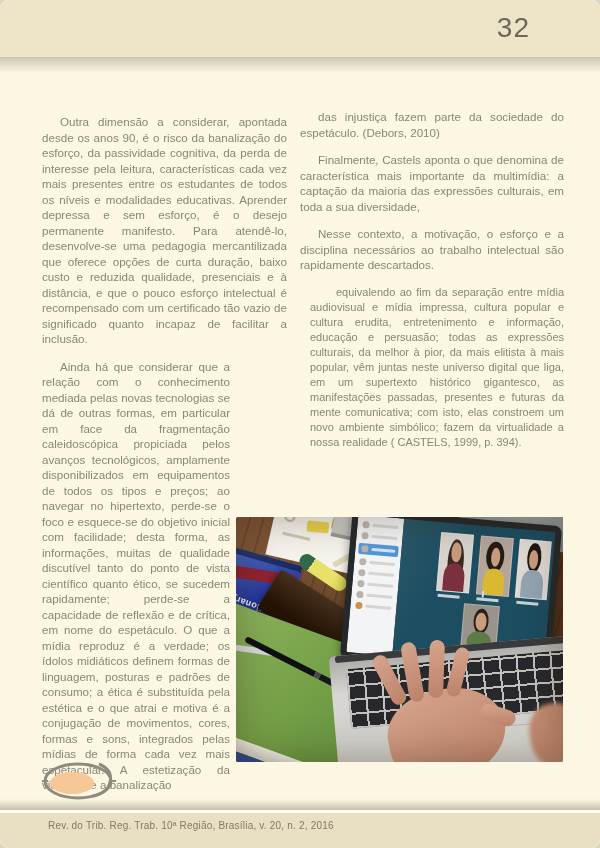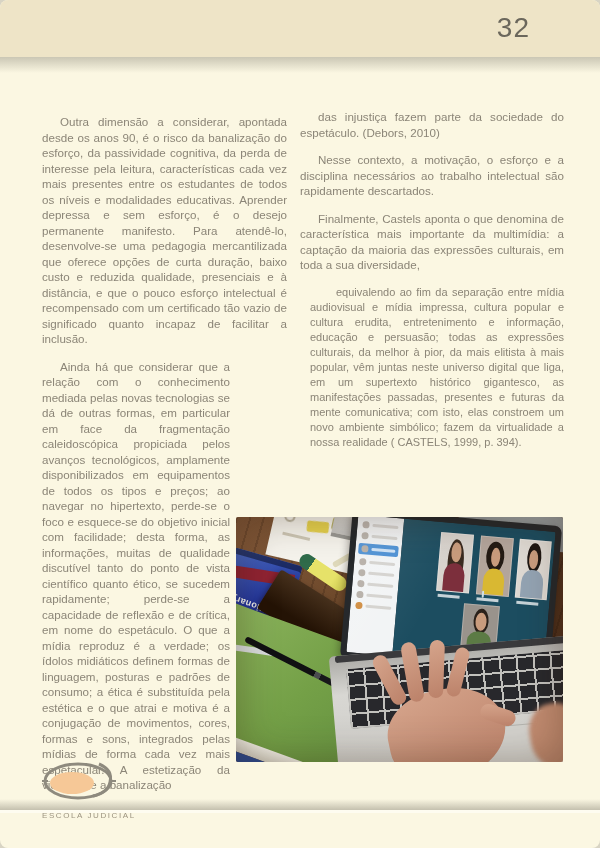--- a/index.html
+++ b/index.html
@@ -150,22 +150,22 @@
   <div class="top-shadow"></div>
 
   <div class="col col-left">
     <p class="para">Outra dimensão a considerar, apontada desde os anos 90, é o risco da banalização do esforço, da passividade cognitiva, da perda de interesse pela leitura, características cada vez mais presentes entre os estudantes de todos os níveis e modalidades educativas. Aprender depressa e sem esforço, é o desejo permanente manifesto. Para atendê-lo, desenvolve-se uma pedagogia mercantilizada que oferece opções de curta duração, baixo custo e reduzida qualidade, presenciais e à distância, e que o pouco esforço intelectual é recompensado com um certificado tão vazio de significado quanto incapaz de facilitar a inclusão.</p>
     <span class="img-spacer"></span>
     <p class="para">Ainda há que considerar que a relação com o conhecimento mediada pelas novas tecnologias se dá de outras formas, em particular em face da fragmentação caleidoscópica propiciada pelos avanços tecnológicos, amplamente disponibilizados em equipamentos de todos os tipos e preços; ao navegar no hipertexto, perde-se o foco e esquece-se do objetivo inicial com facilidade; desta forma, as informações, muitas de qualidade discutível tanto do ponto de vista científico quanto ético, se sucedem rapidamente; perde-se a capacidade de reflexão e de crítica, em nome do espetáculo. O que a mídia reproduz é a verdade; os ídolos midiáticos definem formas de linguagem, posturas e padrões de consumo; a ética é substituída pela estética e o que atrai e motiva é a conjugação de movimentos, cores, formas e sons, integrados pelas mídias de forma cada vez mais espetacular. A estetização da violência e a banalização</p>
   </div>
 
   <div class="col col-right">
     <p class="para">das injustiça fazem parte da sociedade do espetáculo. (Debors, 2010)</p>
+    <p class="para">Finalmente, Castels aponta o que denomina de característica mais importante da multimídia: a captação da maioria das expressões culturais, em toda a sua diversidade,</p>
     <p class="para">Nesse contexto, a motivação, o esforço e a disciplina necessários ao trabalho intelectual são rapidamente descartados.</p>
-    <p class="para">Finalmente, Castels aponta o que denomina de característica mais importante da multimídia: a captação da maioria das expressões culturais, em toda a sua diversidade,</p>
     <p class="quote">equivalendo ao fim da separação entre mídia audiovisual e mídia impressa, cultura popular e cultura erudita, entretenimento e informação, educação e persuasão; todas as expressões culturais, da melhor à pior, da mais elitista à mais popular, vêm juntas neste universo digital que liga, em um supertexto histórico gigantesco, as manifestações passadas, presentes e futuras da mente comunicativa; com isto, elas constroem um novo ambiente simbólico; fazem da virtualidade a nossa realidade ( CASTELS, 1999, p. 394).</p>
   </div>
 
   <figure class="photo">
     <div class="wood"></div>
 
     <div class="paper-sketch">
       <span class="pmark1"></span>
       <span class="pmark2"></span>
       <span class="pmark3"></span>
@@ -287,14 +287,17 @@
       <ellipse cx="36" cy="20" rx="33" ry="17" fill="none" stroke="#8e8a7e" stroke-width="3"></ellipse>
       <path d="M57,3 Q71,9 68,21 Q66,32 51,35" fill="none" stroke="#8e8a7e" stroke-width="3"></path>
       <line x1="0" y1="20" x2="6" y2="20" stroke="#8e8a7e" stroke-width="2"></line>
       <line x1="68" y1="20" x2="74" y2="20" stroke="#8e8a7e" stroke-width="2"></line>
     </svg>
     <div class="logo-caption">ESCOLA JUDICIAL</div>
   </div>
 
   <div class="bottom-shadow"></div>
   <div class="bottom-line"></div>
+  <div class="bottom-band">
+    <div class="footer-citation">Rev. do Trib. Reg. Trab. 10ª Região, Brasília, v. 20, n. 2, 2016</div>
+  </div>
 
 </div>
 
 </body></html>

